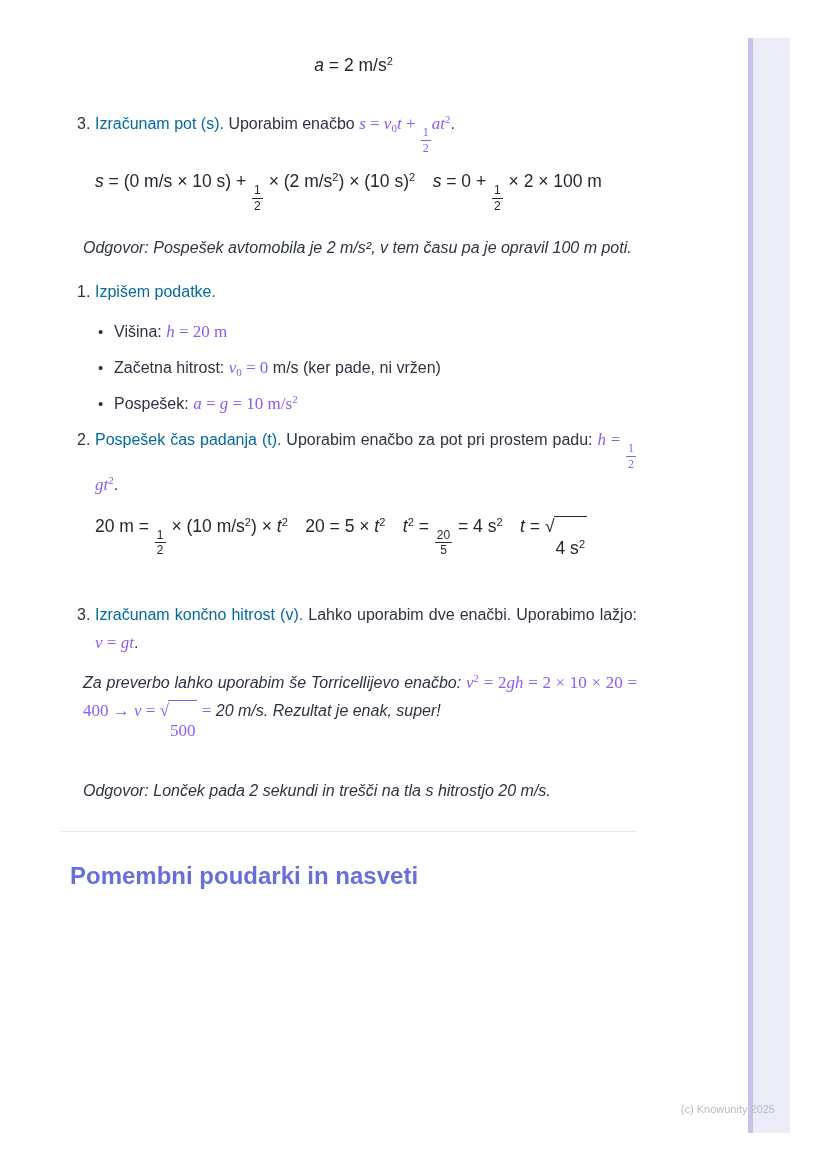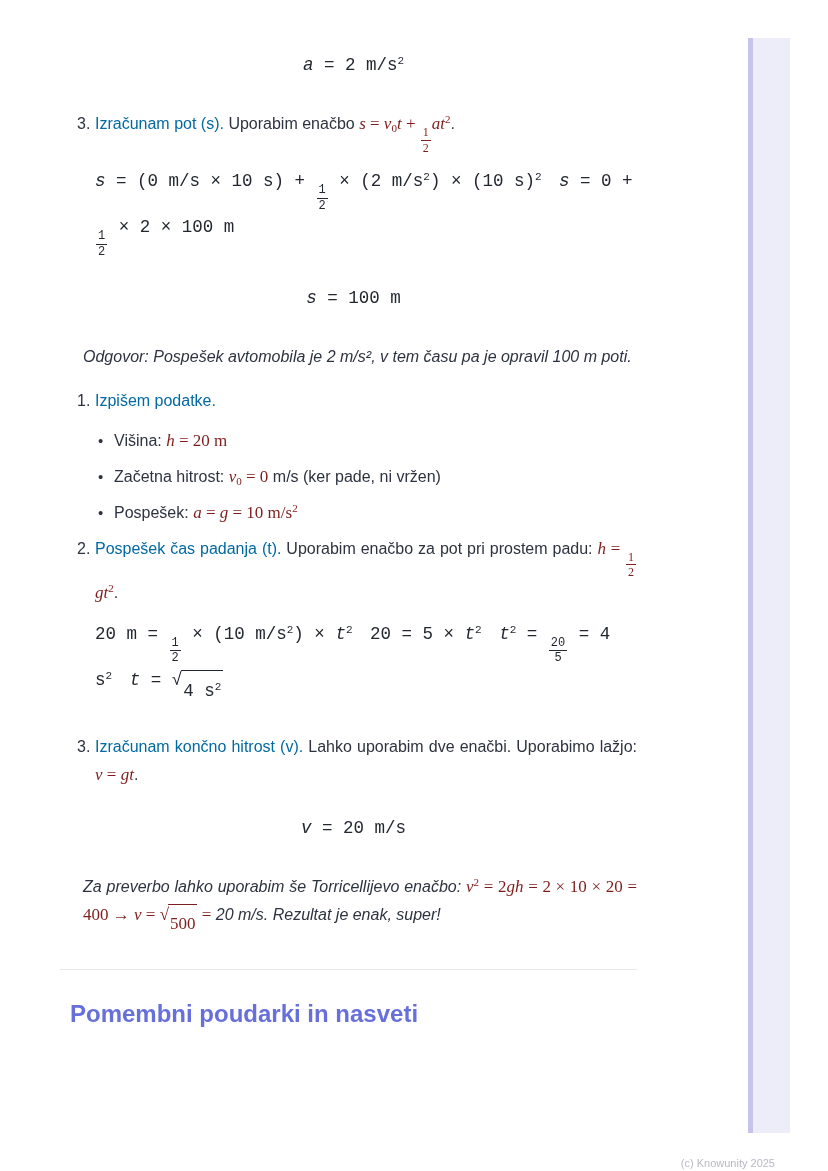--- a/index.html
+++ b/index.html
@@ -30,55 +30,55 @@
   .oli .num { flex: 0 0 25px; padding-left: 7px; }
   .oli .libody { flex: 1 1 auto; text-align: justify; }
 
   
   .uli { display: flex; margin: 0 0 8px 25px; }
   .uli .bullet { flex: 0 0 19px; padding-left: 3px; font-size: 15px; }
   .uli .libody { flex: 1 1 auto; }
 
   
   .math-line {
-    font-family: Liberation Mono, monospace;
+    font-family: Liberation Sans, sans-serif;
     font-size: 17.5px; line-height: 30px; color: #23272f;
   }
   .math-line.mc { text-align: center; margin: 24px 0 30px; }
   .math-line.ml { margin: 8px 0 22px 25px; }
   .m {
     font-family: "Liberation Serif", "DejaVu Serif", serif;
-    font-size: 17px; font-style: normal; color: #7f1d1d;
+    font-size: 17px; font-style: normal; color: #8b5cf6;
   }
   .m i, .math-line i { font-style: italic; }
   sup { font-size: 11px; line-height: 0; vertical-align: 6px; }
   sub { font-size: 11px; line-height: 0; vertical-align: -3px; }
   .frac {
     display: inline-flex; flex-direction: column; align-items: center;
     vertical-align: -7px; line-height: 1.05; font-size: 12px; margin: 0 1px;
   }
   .frac .fnum { border-bottom: 1px solid currentColor; padding: 0 2px 1px; }
   .frac .fden { padding-top: 1px; }
   .sqrt { display: inline-flex; align-items: stretch; }
   .sqrt .rad { line-height: 1.25; }
-  .sqrt .radbody { border-top: 1px solid currentColor; padding: 5px 2px; margin-left: -1px; }
+  .sqrt .radbody { border-top: 1px solid currentColor; padding: 16px 2px; margin-left: -1px; }
 
   hr.divider {
     border: none; border-top: 1px solid var(--divider, #e7e7ec);
     width: 577px; margin: 26px 0 0 -10px;
   }
   h2.section-heading {
     font: 700 24px/32px "Liberation Sans", sans-serif;
     color: var(--heading, #6770da);
     margin: 28px 0 0;
   }
 
   
   .copyright {
-    position: absolute; top: 1156px; right: 53px; z-index: 3;
+    position: absolute; top: 1102px; right: 53px; z-index: 3;
     font: 11px/14px "Liberation Sans", sans-serif;
     color: var(--footer-col, #b8b9c4);
   }
   .next-page {
     position: absolute; left: 748px; top: 38px; width: 42px; height: 1095px;
     background: var(--np-fill, #ededf9);
     border-left: 5px solid var(--np-border, #c6c3ed);
     z-index: 1;
   }
 </style>
@@ -95,21 +95,20 @@
               <span class="fden">2</span>
             </span><i>at</i><sup>2</sup></span>.</div>
       </div>
       <div class="math-line ml"><i>s</i> = (0 m/s × 10 s) + <span class="frac">
           <span class="fnum">1</span>
           <span class="fden">2</span>
         </span> × (2 m/s<sup>2</sup>) × (10 s)<sup>2</sup> <i>s</i> = 0 + <span class="frac">
           <span class="fnum">1</span>
           <span class="fden">2</span>
         </span> × 2 × 100 m</div>
-      <div class="math-line mc"><i>s</i> = 100 m</div>
       <p class="para it ind">Odgovor: Pospešek avtomobila je 2 m/s², v tem času pa je opravil 100 m poti.</p>
       <div class="oli">
         <span class="num">1.</span>
         <div class="libody"><strong>Izpišem podatke.</strong></div>
       </div>
       <div class="uli">
         <span class="bullet">•</span>
         <div class="libody">Višina: <span class="m"><i>h</i> = 20 m</span></div>
       </div>
       <div class="uli">
@@ -134,23 +133,23 @@
           <span class="fnum">20</span>
           <span class="fden">5</span>
         </span> = 4 s<sup>2</sup> <i>t</i> = <span class="sqrt">
           <span class="rad">√</span>
           <span class="radbody">4 s<sup>2</sup></span>
         </span></div>
       <div class="oli">
         <span class="num">3.</span>
         <div class="libody"><strong>Izračunam končno hitrost (v).</strong> Lahko uporabim dve enačbi. Uporabimo lažjo: <span class="m"><i>v</i> = <i>gt</i></span>.</div>
       </div>
-      <div class="math-line mc"><i>v</i> = 20 m/s</div>
       <p class="para it ind">Za preverbo lahko uporabim še Torricellijevo enačbo: <span class="m"><i>v</i><sup>2</sup> = 2<i>gh</i> = 2 × 10 × 20 = 400 → <i>v</i> = <span class="sqrt">
             <span class="rad">√</span>
             <span class="radbody">500</span>
           </span> =</span> 20 m/s. Rezultat je enak, super!</p>
+      <p class="para it ind">Odgovor: Lonček pada 2 sekundi in trešči na tla s hitrostjo 20 m/s.</p>
       <hr class="divider">
       <h2 class="section-heading">Pomembni poudarki in nasveti</h2>
     </main>
   <div class="copyright">(c) Knowunity 2025</div>
   <div class="next-page"></div>
 </div>
 
 </body></html>

